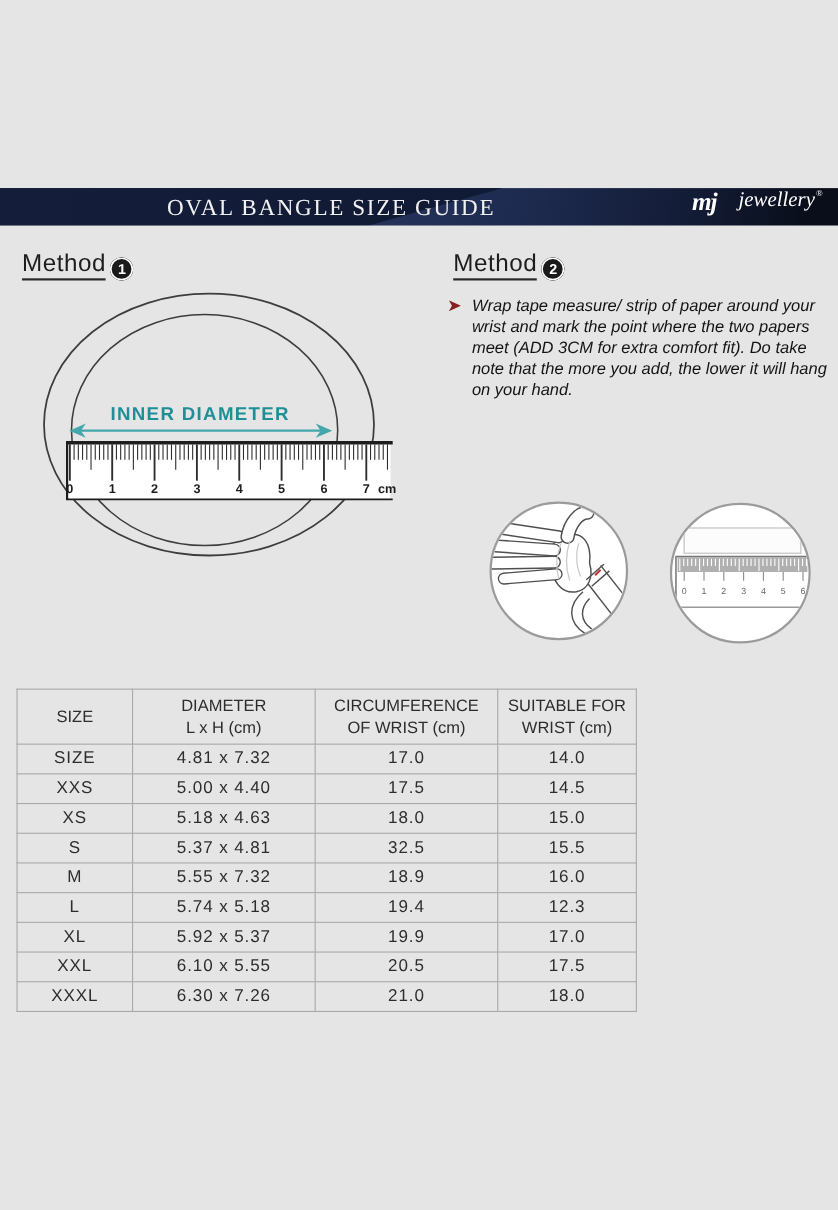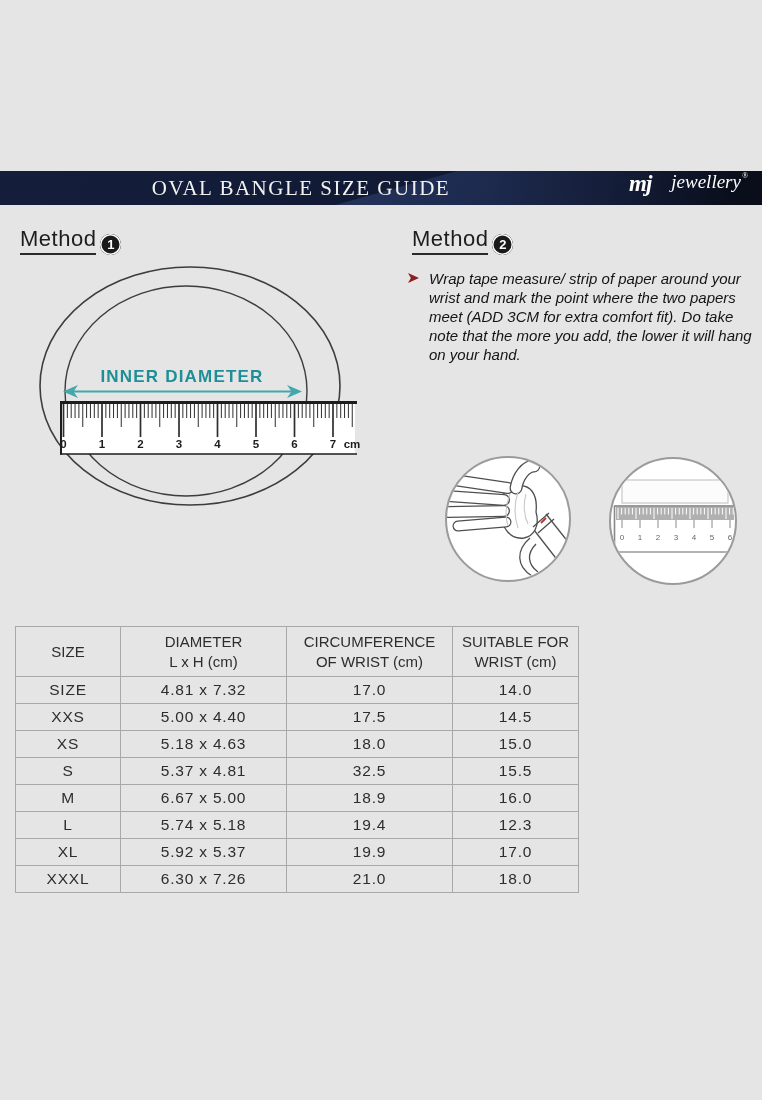--- a/index.html
+++ b/index.html
@@ -345,39 +345,45 @@
 
         <tr>
           <td>S</td>
           <td>5.37 x 4.81</td>
           <td>32.5</td>
           <td>15.5</td>
         </tr>
 
         <tr>
           <td>M</td>
-          <td>6.67 x 5.00</td>
+          <td>5.55 x 7.32</td>
           <td>18.9</td>
           <td>16.0</td>
         </tr>
 
         <tr>
           <td>L</td>
           <td>5.74 x 5.18</td>
           <td>19.4</td>
           <td>12.3</td>
         </tr>
 
         <tr>
           <td>XL</td>
           <td>5.92 x 5.37</td>
           <td>19.9</td>
           <td>17.0</td>
         </tr>
 
+        <tr>
+          <td>XXL</td>
+          <td>6.10 x 5.55</td>
+          <td>20.5</td>
+          <td>17.5</td>
+        </tr>
 
         <tr>
           <td>XXXL</td>
           <td>6.30 x 7.26</td>
           <td>21.0</td>
           <td>18.0</td>
         </tr>
       </tbody>
   </table>
 

